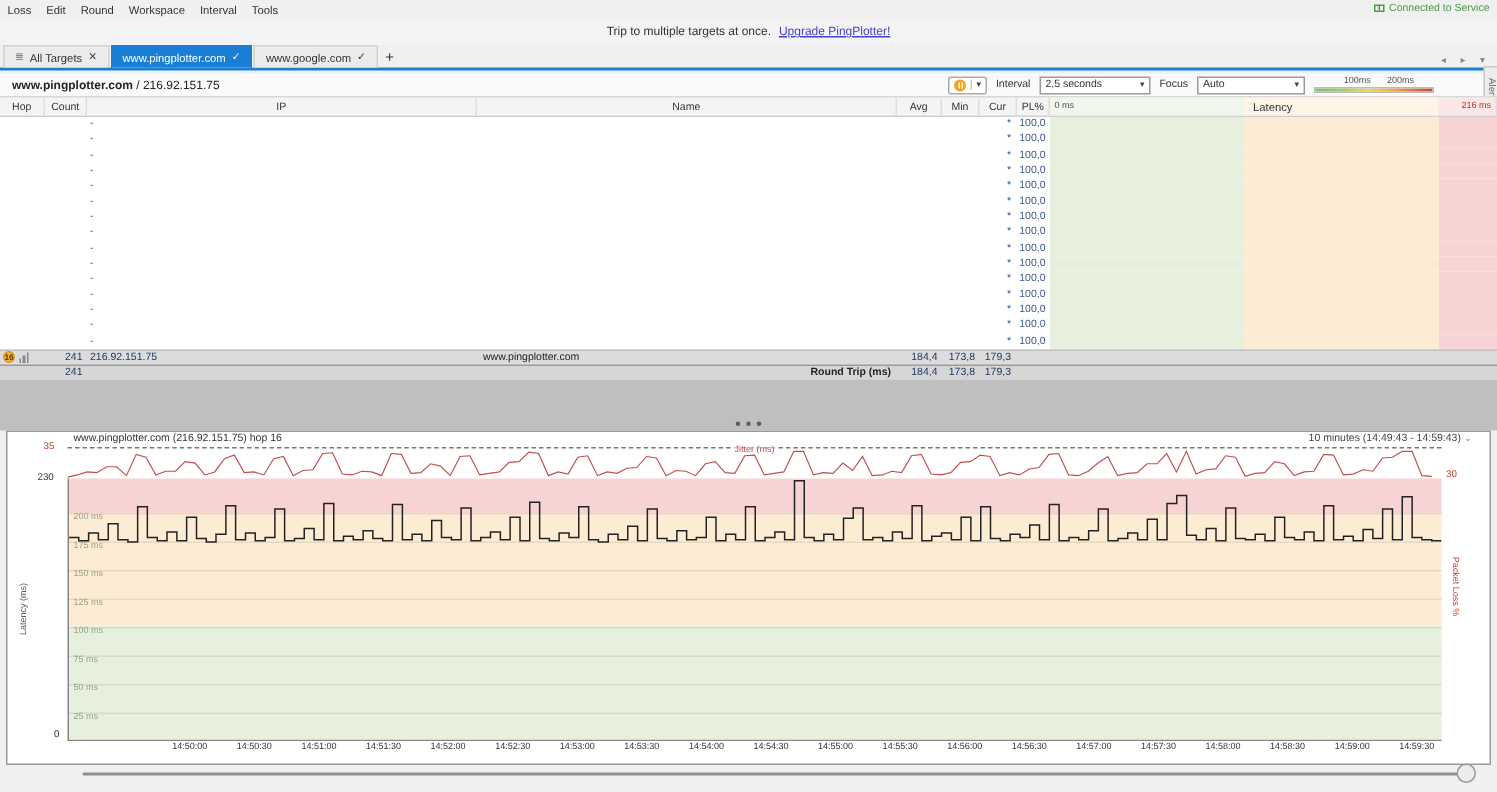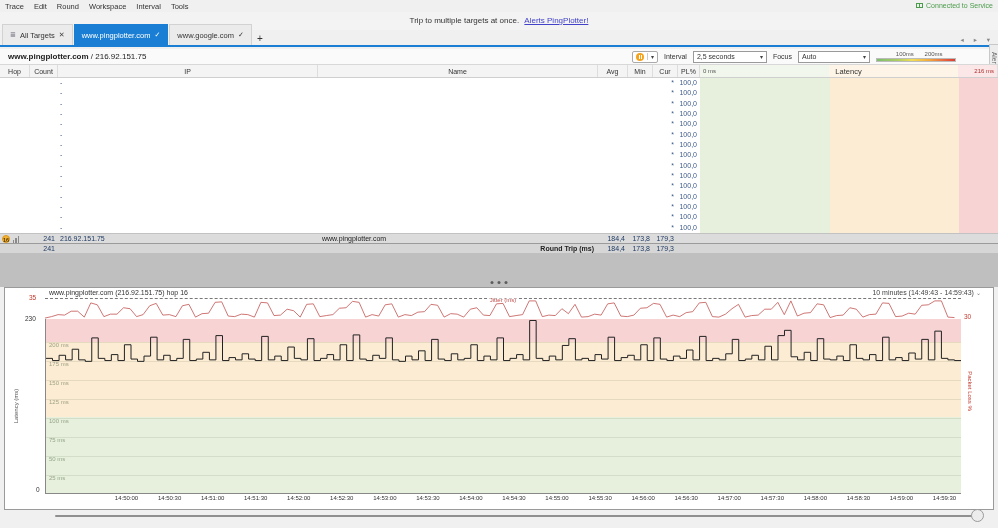--- a/index.html
+++ b/index.html
@@ -12,21 +12,21 @@
   .menu-item { font-size:7.5px; color:#333; margin-right:10px; cursor:default; }
   .svc-status { position:absolute; right:5px; top:2px; font-size:7px; color:#4a9b4a; display:flex; align-items:center; gap:3px; }
   .svc-icon { width:7px; height:5px; border:1px solid #4a9b4a; background:linear-gradient(#4a9b4a 0 0) 50%/1px 100% no-repeat; display:inline-block; }
 
   
   .notifbar { left:0; top:12px; width:998px; height:18px; text-align:center; font-size:8px; line-height:18px; background:#f3f3f3; }
   .notif-link { color:#4343c9; text-decoration:underline; margin-left:3px; cursor:pointer; }
 
   
   .tabbar { left:0; top:30px; width:998px; height:17px; border-bottom:2px solid #1a7fd4; display:flex; align-items:flex-end; padding-left:2px; background:#f0f0f0; }
-  .tab { height:21px; display:flex; align-items:center; gap:4px; padding:0 7px; font-size:7.5px; background:#ebebeb; border:1px solid #d2d2d2; border-bottom:none; margin-right:1px; cursor:pointer; white-space:nowrap;justify-content:space-between; }
+  .tab { height:15px; display:flex; align-items:center; gap:4px; padding:0 7px; font-size:7.5px; background:#ebebeb; border:1px solid #d2d2d2; border-bottom:none; margin-right:1px; cursor:pointer; white-space:nowrap;justify-content:space-between; }
   .tab.active { background:#1a7fd4; border-color:#1a7fd4; color:#fff; }
   .tab .check { font-size:7px; }
   .tab.active .check { color:#fff; }
   .tab .close { font-size:7px; color:#444; font-weight:bold; }
   .list-icon { font-size:7px; color:#667; }
   .newtab { font-size:10px; color:#333; padding:0 4px 1px 4px; cursor:pointer; }
   .tab-nav { position:absolute; right:4px; top:36px; font-size:6.5px; color:#888; letter-spacing:4px; }
 
   
   .targetbar { left:0; top:49px; width:998px; height:15px; background:#fafafa; }
@@ -101,36 +101,36 @@
 
   
   .hscroll-track { left:55px; top:515px; width:925px; height:2px; background:#8f8f8f; border-radius:1px; }
   .hscroll-thumb { left:971px; top:509px; width:13px; height:13px; border-radius:50%; background:#ececec; border:1px solid #9a9a9a; cursor:grab; }
 </style>
 </head>
 <body>
 
 <div class="abs menubar">
   <div id="menu-items" style="display:flex;">
-      <div class="menu-item">Trace</div>
+      <div class="menu-item">Loss</div>
       <div class="menu-item">Edit</div>
       <div class="menu-item">Round</div>
       <div class="menu-item">Workspace</div>
       <div class="menu-item">Interval</div>
       <div class="menu-item">Tools</div>
     </div>
   <div class="svc-status">
     <span class="svc-icon"></span>
     <span>Connected to Service</span>
   </div>
 </div>
 
 <div class="abs notifbar">
   <span>Trip to multiple targets at once.</span>
-  <span class="notif-link">Alerts PingPlotter!</span>
+  <span class="notif-link">Upgrade PingPlotter!</span>
 </div>
 
 <div class="abs tabbar">
   <div class="tab">
     <span class="list-icon">≣</span>
     <span>All Targets</span>
     <span class="close">✕</span>
   </div>
   <div id="dyn-tabs" style="display:flex;">
       <div class="tab active">

